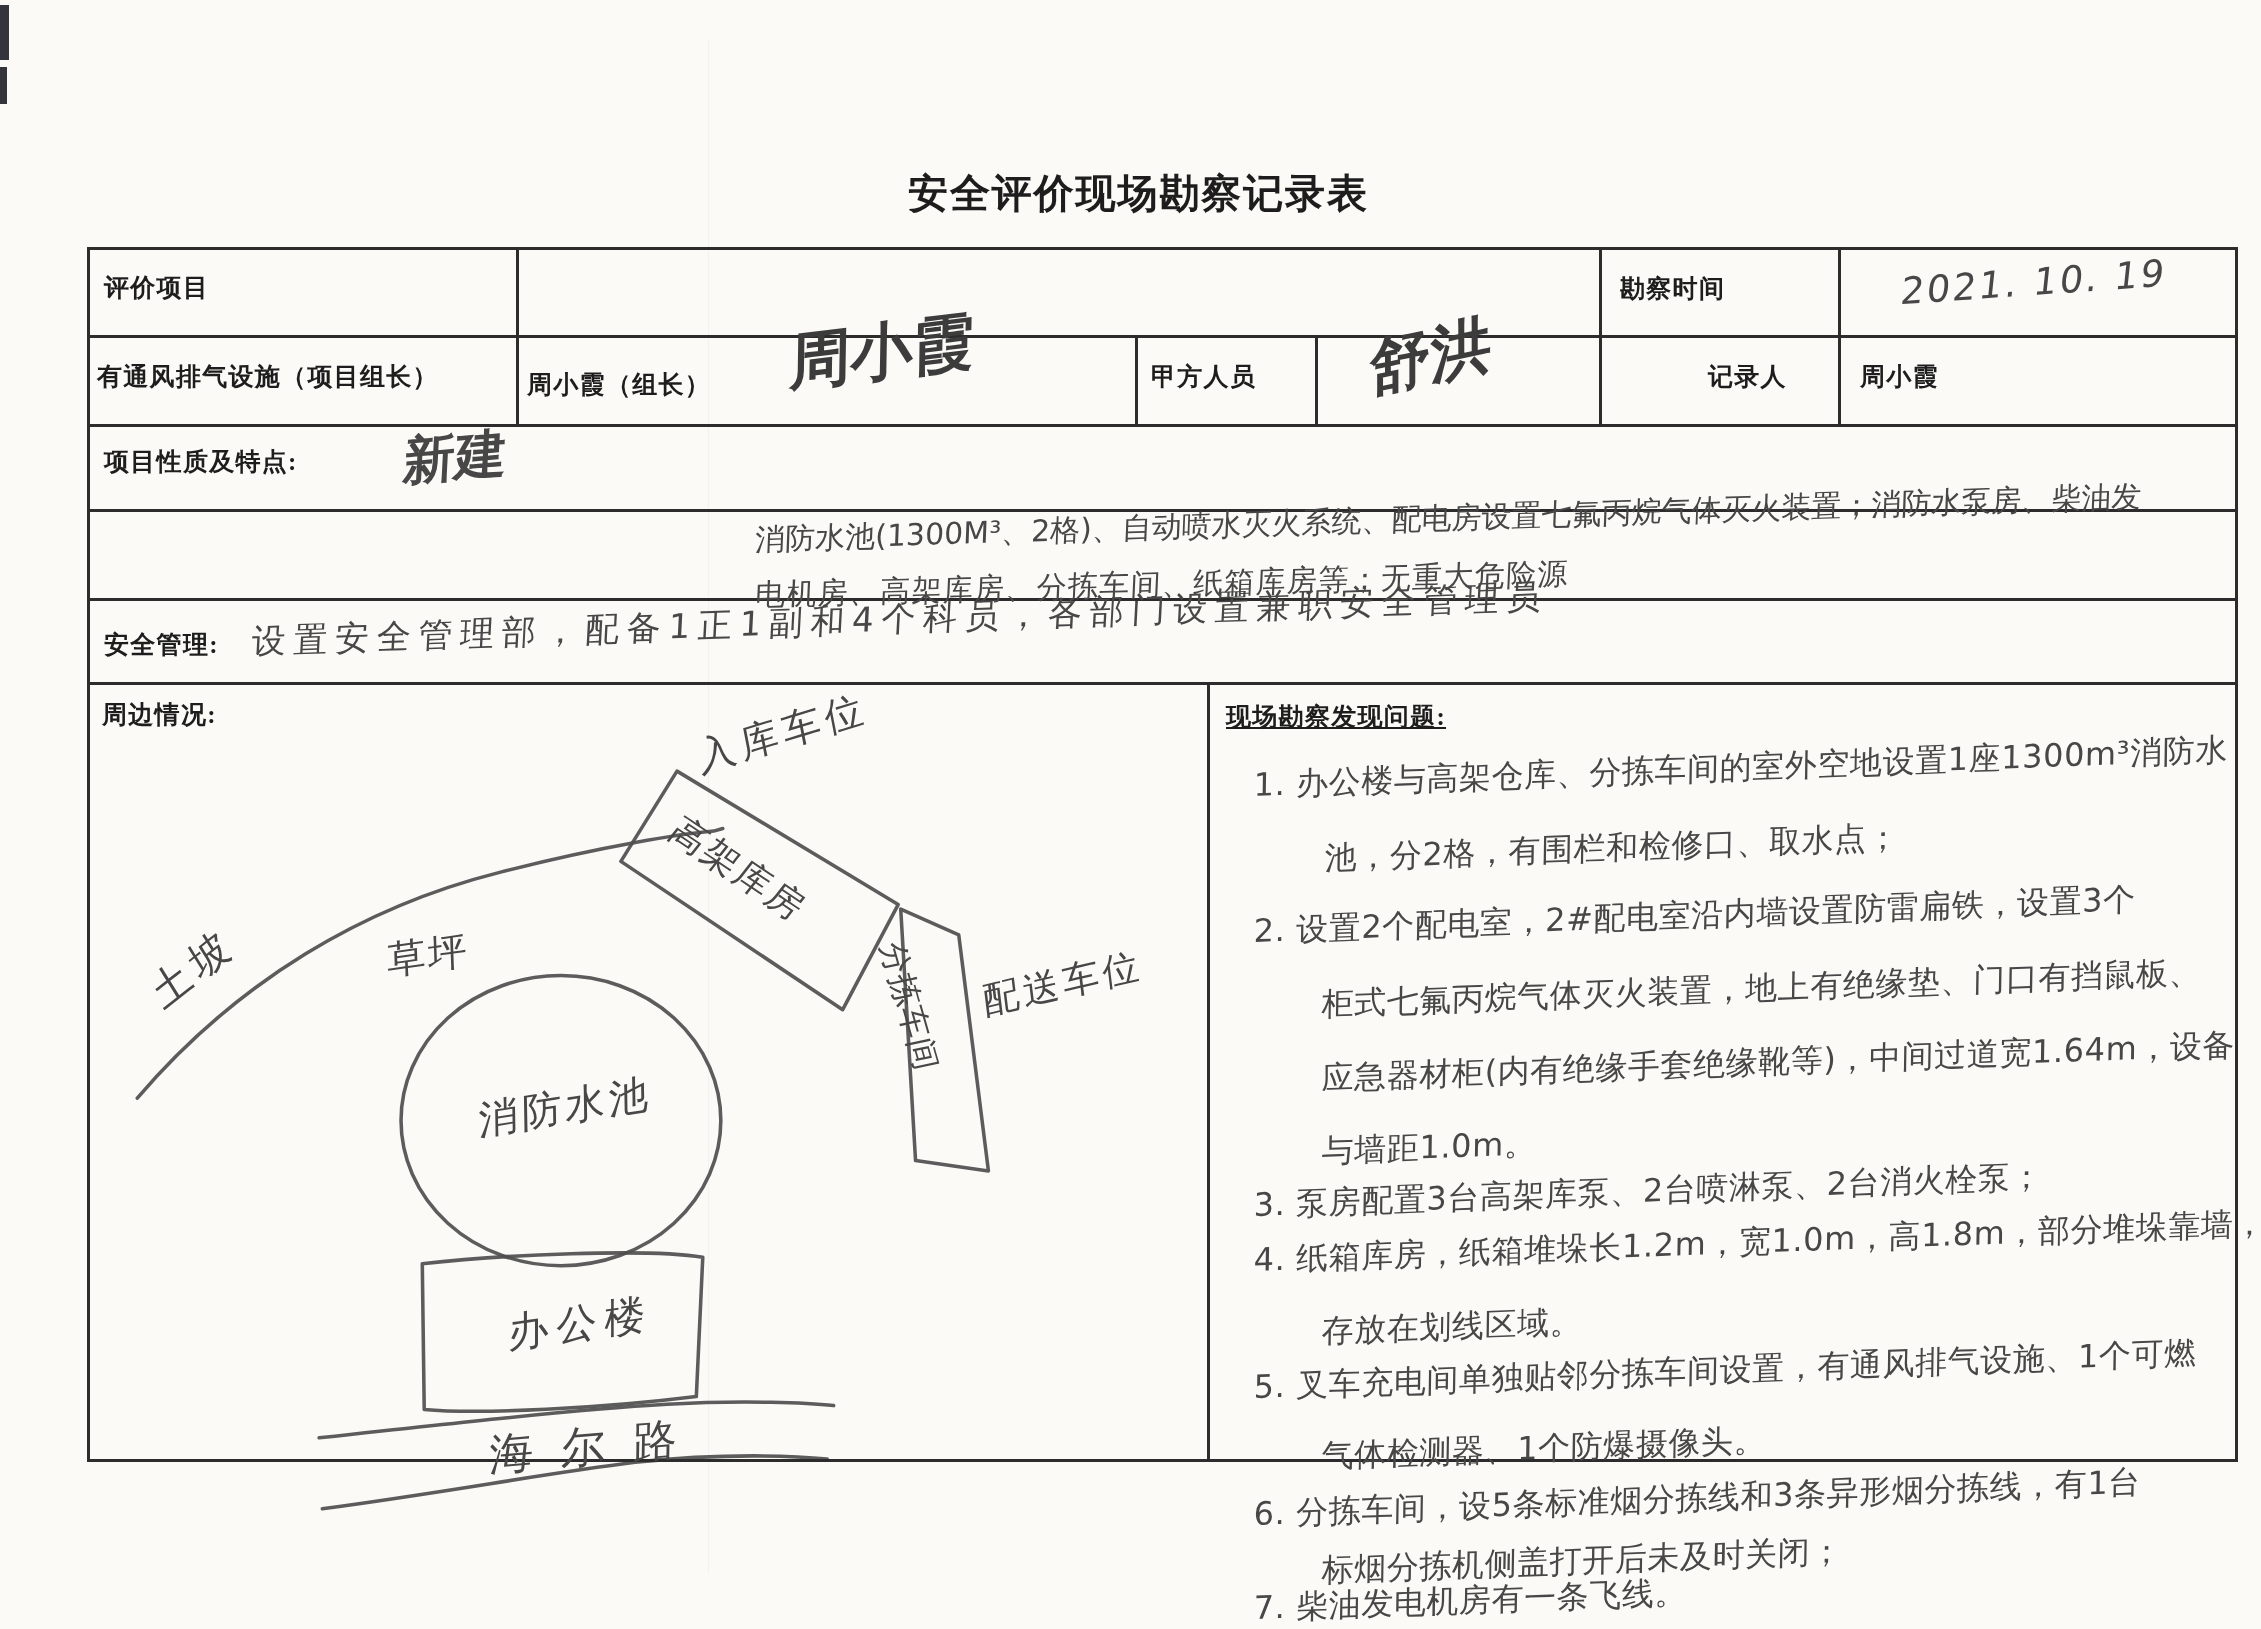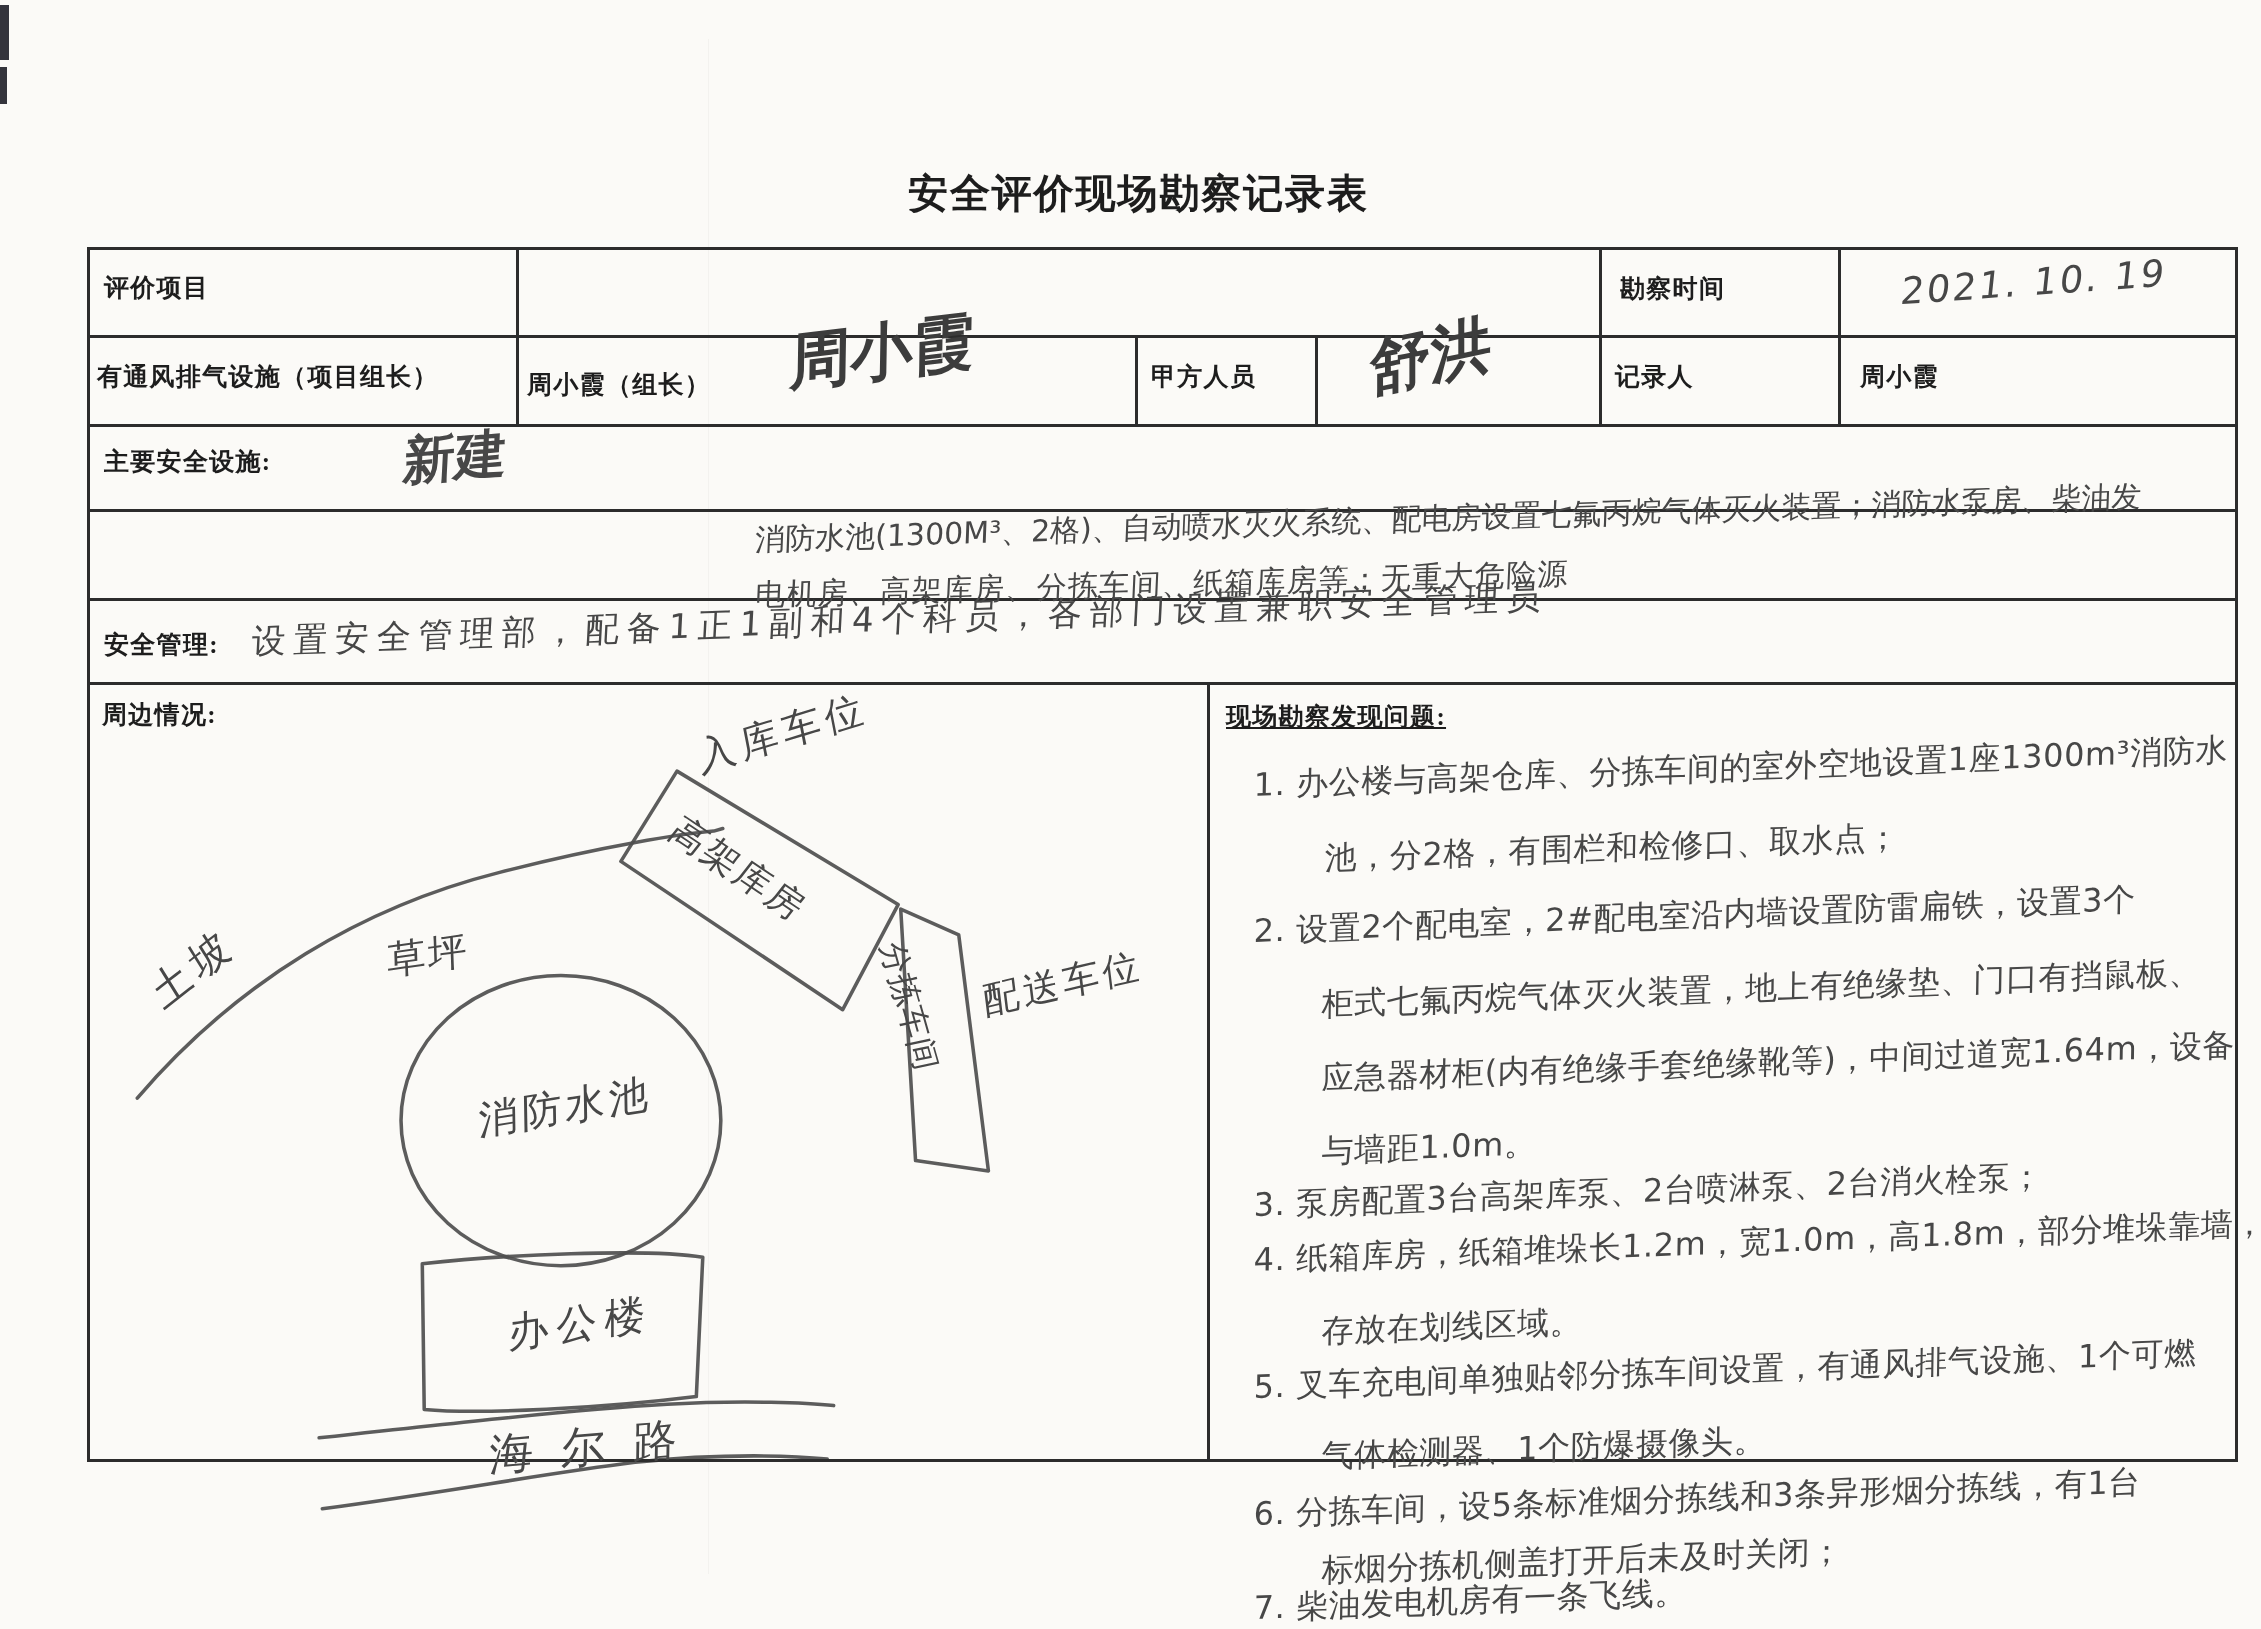--- a/index.html
+++ b/index.html
@@ -52,24 +52,24 @@
 
   <div class="printed lbl" style="left:104px;top:271px;">评价项目</div>
   <div class="printed lbl" style="left:1620px;top:272px;">勘察时间</div>
   <div class="hand" style="left:1903px;top:270px;font-size:37px;letter-spacing:2.6px;transform:rotate(-4deg) skewX(-10deg);">2021. 10. 19</div>
 
   <div class="printed lbl" style="left:97px;top:360px;">有通风排气设施（项目组长）</div>
   <div class="printed lbl" style="left:527px;top:368px;text-align:right;">周小霞（组长）</div>
   <div class="hand sig" style="left:790px;top:321px;font-size:62px;transform:rotate(-7deg) skewX(-8deg);">周小霞</div>
   <div class="printed lbl" style="left:1151px;top:360px;">甲方人员</div>
   <div class="hand sig" style="left:1370px;top:326px;font-size:62px;transform:rotate(-12deg) skewX(-12deg);">舒洪</div>
-  <div class="printed lbl" style="left:1615px;top:360px;">记录人</div>
+  <div class="printed lbl" style="left:1708px;top:360px;">记录人</div>
   <div class="printed lbl" style="left:1860px;top:360px;">周小霞</div>
 
-  <div class="printed lbl" style="left:104px;top:445px;">主要安全设施:</div>
+  <div class="printed lbl" style="left:104px;top:445px;">项目性质及特点:</div>
   <div class="hand" style="left:405px;top:427px;font-size:52px;font-weight:700;transform:rotate(-5deg) skewX(-8deg);">新建</div>
 
   <div class="hand" style="left:756px;top:520px;font-size:30px;transform:rotate(-1.8deg) skewX(-4deg);">消防水池(1300M³、2格)、自动喷水灭火系统、配电房设置七氟丙烷气体灭火装置；消防水泵房、柴油发</div>
   <div class="hand" style="left:756px;top:575px;font-size:30px;letter-spacing:1.3px;transform:rotate(-1.5deg) skewX(-4deg);">电机房、高架库房、分拣车间、纸箱库房等；无重大危险源</div>
 
   <div class="printed lbl" style="left:104px;top:614px;margin-top:14px;">安全管理:</div>
   <div class="hand" style="left:253px;top:619px;font-size:34px;letter-spacing:7.7px;transform:rotate(-2deg) skewX(-5deg);">设置安全管理部，配备1正1副和4个科员，各部门设置兼职安全管理员</div>
 
   <div class="printed lbl" style="left:102px;top:698px;">周边情况:</div>
 

